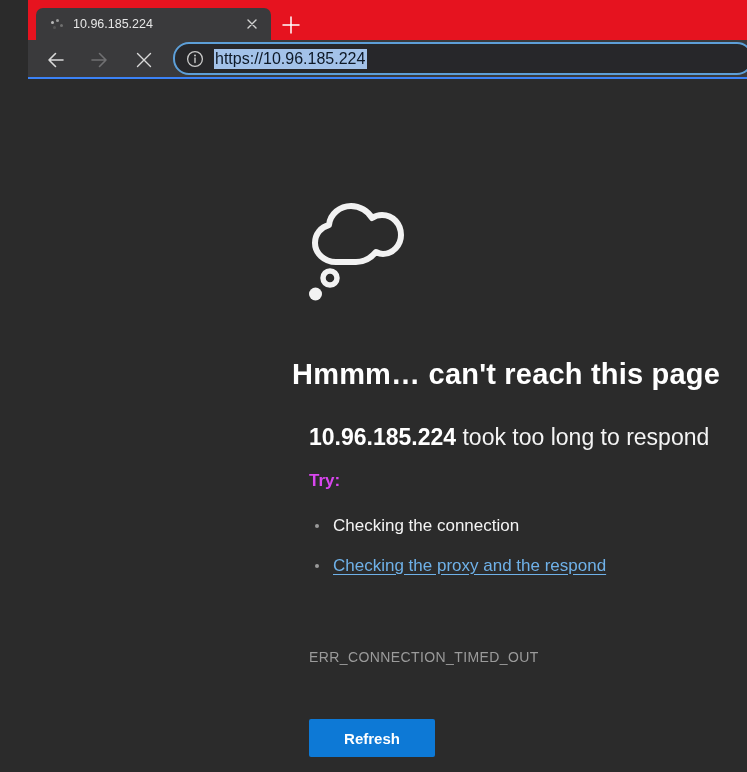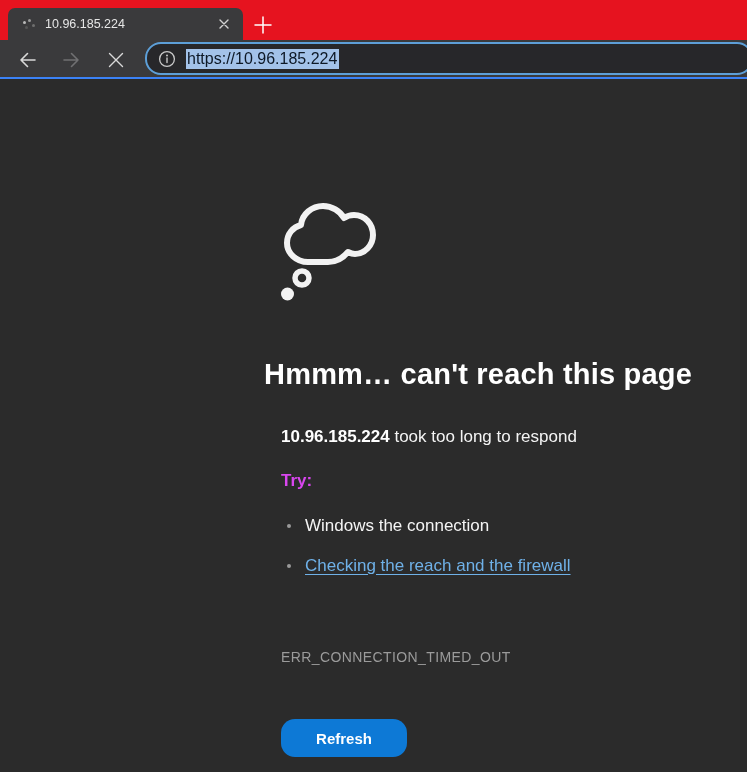--- a/index.html
+++ b/index.html
@@ -15,20 +15,21 @@
     --button_text:#ffffff;
     --muted:#9b9b9b;
     --text:#f2f2f2;
   }
   *{margin:0;padding:0;box-sizing:border-box;}
   html,body{background:#1a1a1a;}
   .window{
     position:relative;width:747px;height:772px;overflow:hidden;
     background:var(--page_bg);
     font-family:"Liberation Sans",sans-serif;
+    padding-left:28px;
     -webkit-font-smoothing:antialiased;
   }
   
   .tabstrip{position:relative;height:40px;background:var(--red);}
   .tab{
     position:absolute;left:8px;top:8px;width:235px;height:32px;
     background:var(--chrome);border-radius:7px 7px 0 0;
     display:flex;align-items:center;cursor:default;
   }
   .favicon-spinner{position:relative;width:14px;height:14px;margin-left:14px;flex:0 0 auto;}
@@ -59,33 +60,33 @@
   .info-icon{flex:0 0 auto;width:18px;height:18px;}
   .url-text{margin-left:10px;font-size:16px;color:#e8e8e8;white-space:nowrap;}
   .url-text .sel{background:var(--selection_bg);color:var(--selection_text);padding:1px 2px 2px 1px;}
   
   .content{position:relative;height:693px;background:var(--page_bg);color:var(--text);}
   .bubble-art{position:absolute;left:280px;top:119px;}
   .err-title{
     position:absolute;left:264px;top:272px;width:460px;
     font-size:29px;font-weight:bold;color:#ffffff;line-height:46px;letter-spacing:.2px;
   }
-  .err-sub{position:absolute;left:281px;top:345px;font-size:17px;color:#f4f4f4;line-height:26px;}
+  .err-sub{position:absolute;left:281px;top:345px;font-size:23px;color:#f4f4f4;line-height:26px;}
   .err-sub b{font-weight:bold;color:#ffffff;}
   .try-label{position:absolute;left:281px;top:392px;font-size:17px;font-weight:bold;color:#d946ef;}
   .suggestions{position:absolute;left:280px;top:437px;list-style:none;}
   .suggestions li{display:flex;align-items:flex-start;height:22px;margin-bottom:18px;font-size:17px;}
   .bullet{flex:0 0 auto;width:4px;height:4px;border-radius:50%;background:#9a9a9a;margin:8px 14px 0 7px;}
   .sg-text{color:#f4f4f4;}
   .sg-link{color:var(--link);text-decoration:underline;text-underline-offset:3px;cursor:pointer;}
   .err-code{position:absolute;left:281px;top:570px;font-size:14px;letter-spacing:.4px;color:var(--muted);}
   .refresh-btn{
     position:absolute;left:281px;top:640px;width:126px;height:38px;
     background:var(--button_bg);color:var(--button_text);
-    border:none;border-radius:14px;font-family:"Liberation Sans",sans-serif;
+    border:none;border-radius:2px;font-family:"Liberation Sans",sans-serif;
     font-size:15px;font-weight:bold;cursor:pointer;
   }
   svg{display:block;}
 </style>
 </head>
 <body>
 
 <div class="window">
 
   <div class="tabstrip">
@@ -151,25 +152,25 @@
 
     <div class="err-title">Hmmm… can't reach this page</div>
 
     <div class="err-sub"><b>10.96.185.224</b><span> took too long to respond</span></div>
 
     <div class="try-label">Try:</div>
 
     <ul class="suggestions">
       <li>
         <span class="bullet"></span>
-        <span class="sg-text">Windows the connection</span>
+        <span class="sg-text">Checking the connection</span>
       </li>
       <li>
         <span class="bullet"></span>
-        <a class="sg-link">Checking the reach and the firewall</a>
+        <a class="sg-link">Checking the proxy and the respond</a>
       </li>
     </ul>
 
     <div class="err-code">ERR_CONNECTION_TIMED_OUT</div>
 
     <button class="refresh-btn">Refresh</button>
 
   </div>
 </div>
 

